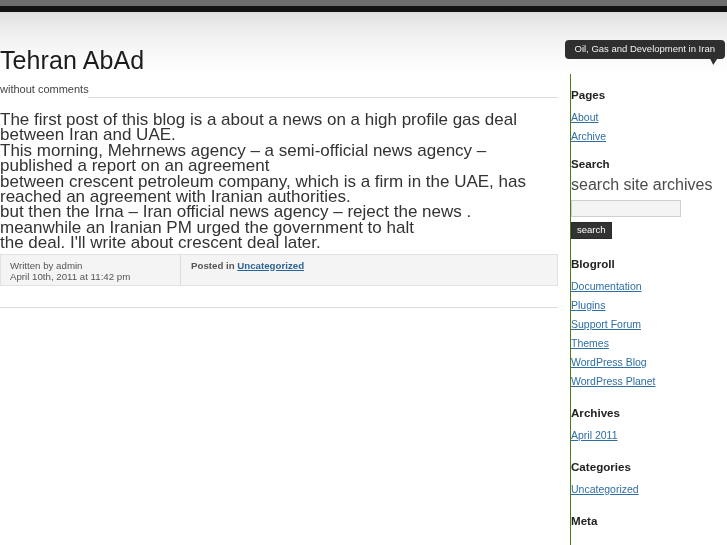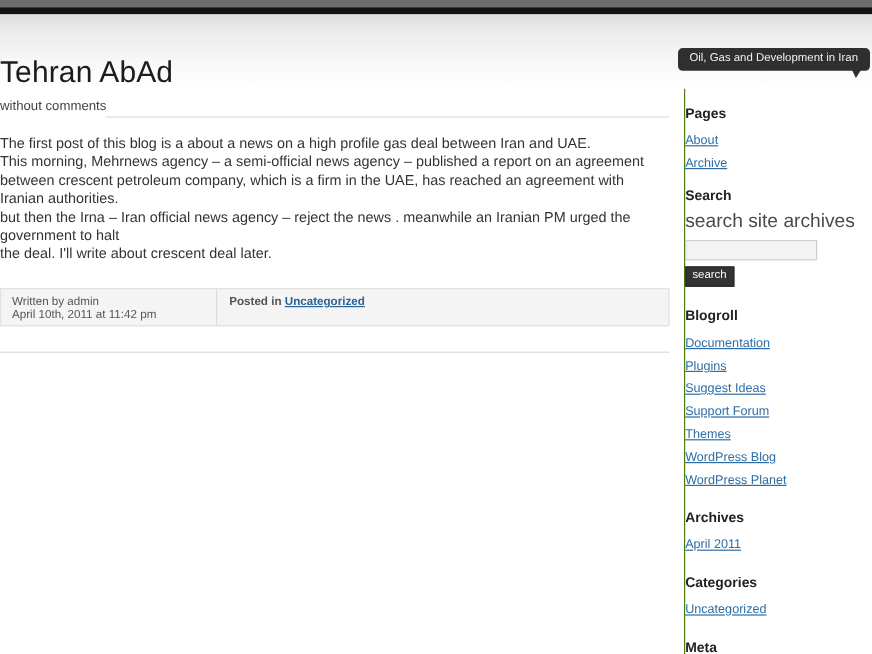--- a/index.html
+++ b/index.html
@@ -86,30 +86,30 @@
   }
   #post-title-rule {
     position: absolute; left: 88px; right: 3px; top: 18px;
     height: 1px;
     background: #dddddd;
   }
 
   
   #entry-content {
     margin-top: 9px;
-    font-size: 12px;
+    font-size: 17px;
     line-height: 15.4px;
     color: #333333;
     padding-right: 6px;
   }
   #entry-content p { margin: 0; }
 
   
   #post-meta {
-    margin-top: 20px;
+    margin-top: 3px;
     margin-right: 3px;
     border: 1px solid #e2e2e2;
     background: #f4f4f4;
     height: 32px;
     position: relative;
     display: flex;
     justify-content: flex-end;
   }
   .meta-left {
     width: 180px;
@@ -258,21 +258,20 @@
       <button id="search-submit">search</button>
     </div>
 
     <div class="spacer-sm"></div>
 
     <div class="widget">
       <h2 class="widget-title">Blogroll</h2>
       <ul>
         <li><a href="#">Documentation</a></li>
         <li><a href="#">Plugins</a></li>
-        <li><a href="#">Suggest Ideas</a></li>
         <li><a href="#">Support Forum</a></li>
         <li><a href="#">Themes</a></li>
         <li><a href="#">WordPress Blog</a></li>
         <li><a href="#">WordPress Planet</a></li>
       </ul>
     </div>
 
     <div class="spacer-sm"></div>
 
     <div class="widget">

